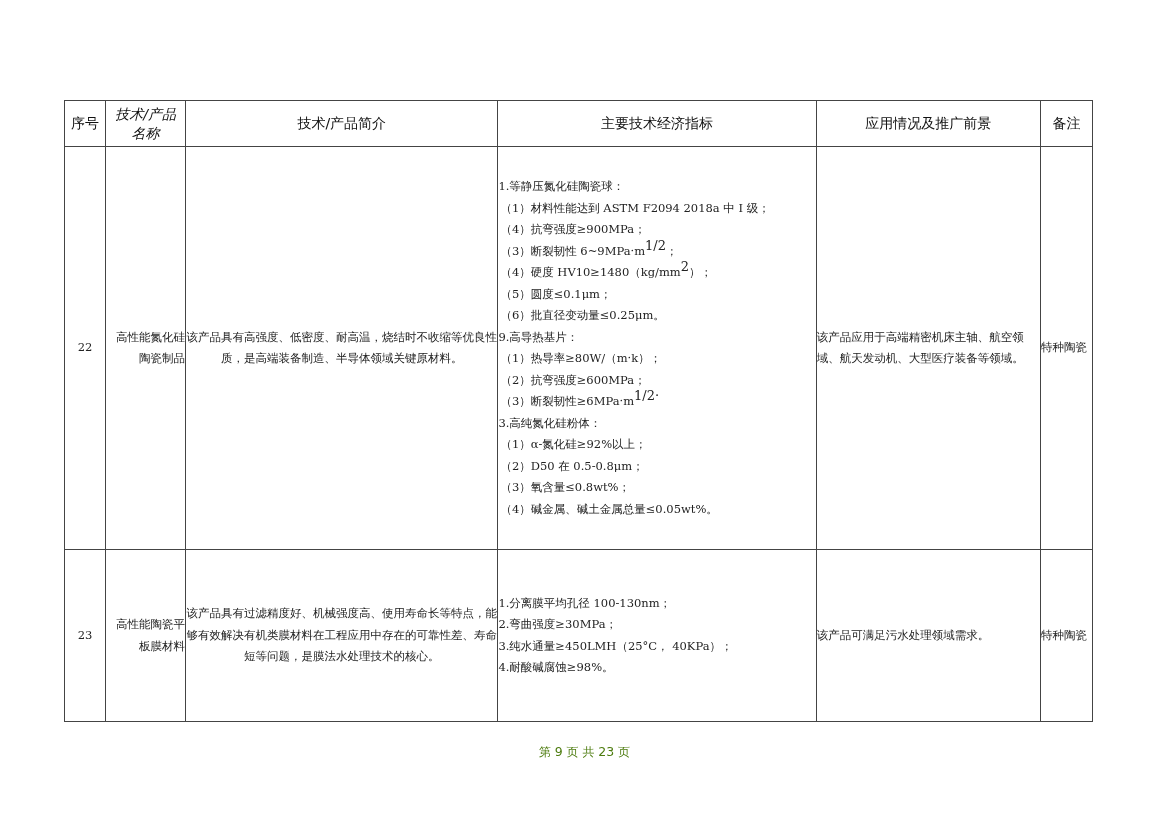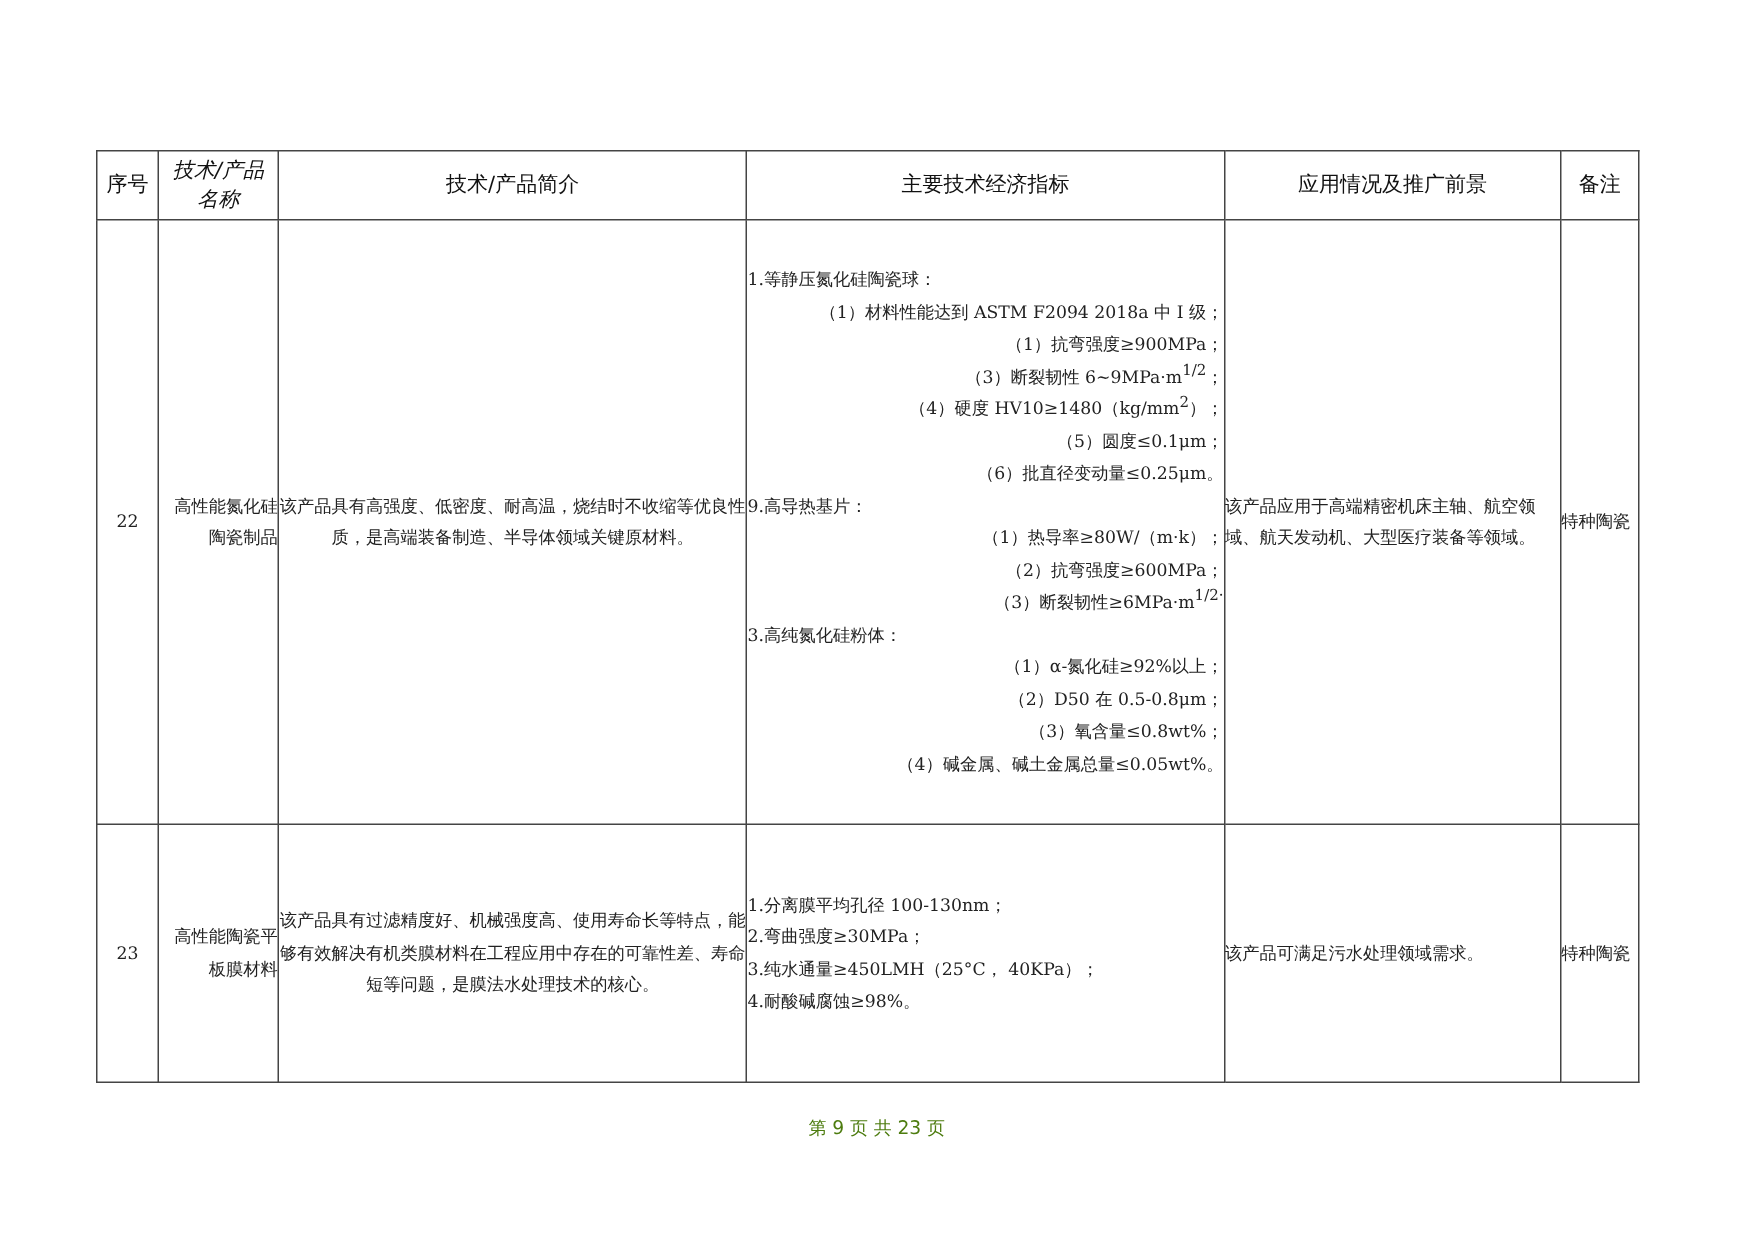--- a/index.html
+++ b/index.html
@@ -18,24 +18,24 @@
   .c-app { width: 224px; }
   .c-note { width: 52px; }
   td { font-size: 11.5px; line-height: 21.5px; }
   td.center { text-align: center; }
   td.name { text-align: right; padding: 0 1px; }
   td.desc { padding: 0 1px; text-align: center; }
   td.spec { padding: 0 1px; margin-left: 40px; }
   td.app { padding: 0 1px; }
   td.note { }
   .spec-line { white-space: nowrap; }
-  .spec-line.sub { padding-left: 2px; text-align: right; }
+  .spec-line.sub { padding-left: 2px; }
   tr.row22 td { height: 402px; }
   tr.row23 td { height: 171px; }
-  sup { font-size: 10px; line-height: 0; }
+  sup { font-size: 13px; line-height: 0; }
   .footer { position: absolute; left: 0; width: 1169px; top: 744px; text-align: center;
             font-size: 12px; color: #4d7c0f; }
   .footer .num { font-family: "DejaVu Sans", "Liberation Sans", sans-serif; font-size: 12.5px; }
 </style>
 </head>
 <body>
 
 <div class="page">
   <table class="main">
     <colgroup>
@@ -57,21 +57,21 @@
       </tr>
     </thead>
     <tbody>
       <tr class="row22">
         <td class="center">22</td>
         <td class="name">高性能氮化硅陶瓷制品</td>
         <td class="desc">该产品具有高强度、低密度、耐高温，烧结时不收缩等优良性质，是高端装备制造、半导体领域关键原材料。</td>
         <td class="spec">
           <div class="spec-line">1.等静压氮化硅陶瓷球：</div>
           <div class="spec-line sub">（1）材料性能达到 ASTM F2094 2018a 中 I 级；</div>
-          <div class="spec-line sub">（1）抗弯强度≥900MPa；</div>
+          <div class="spec-line sub">（4）抗弯强度≥900MPa；</div>
           <div class="spec-line sub"><span>（3）断裂韧性 6~9MPa·m</span><sup>1/2</sup><span>；</span></div>
           <div class="spec-line sub"><span>（4）硬度 HV10≥1480（kg/mm</span><sup>2</sup><span>）；</span></div>
           <div class="spec-line sub">（5）圆度≤0.1μm；</div>
           <div class="spec-line sub">（6）批直径变动量≤0.25μm。</div>
           <div class="spec-line">9.高导热基片：</div>
           <div class="spec-line sub">（1）热导率≥80W/（m·k）；</div>
           <div class="spec-line sub">（2）抗弯强度≥600MPa；</div>
           <div class="spec-line sub"><span>（3）断裂韧性≥6MPa·m</span><sup>1/2·</sup></div>
           <div class="spec-line">3.高纯氮化硅粉体：</div>
           <div class="spec-line sub">（1）α-氮化硅≥92%以上；</div>

